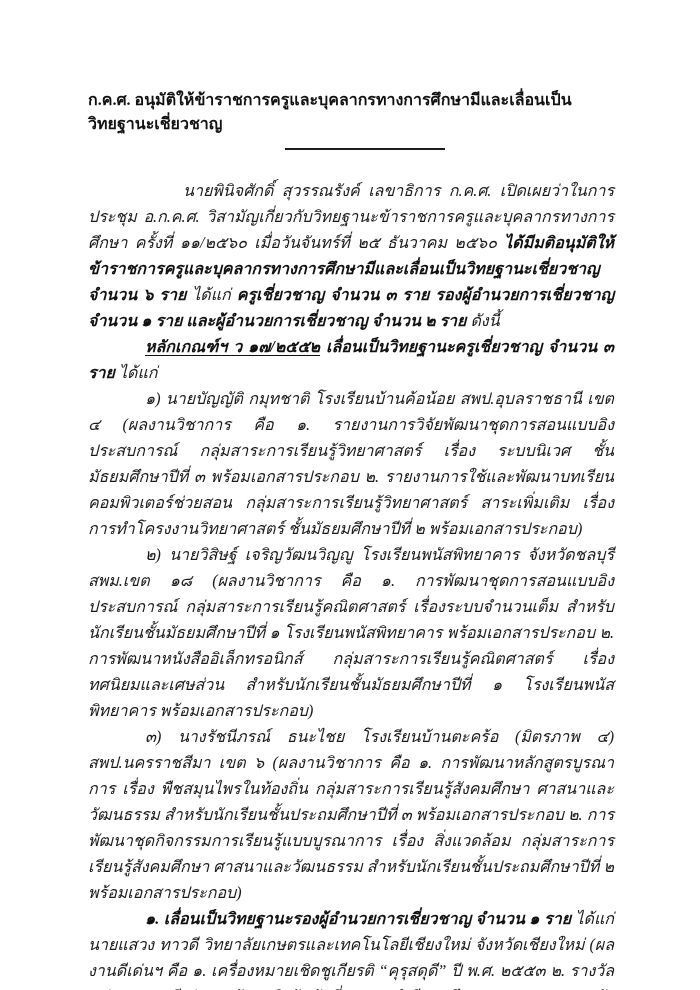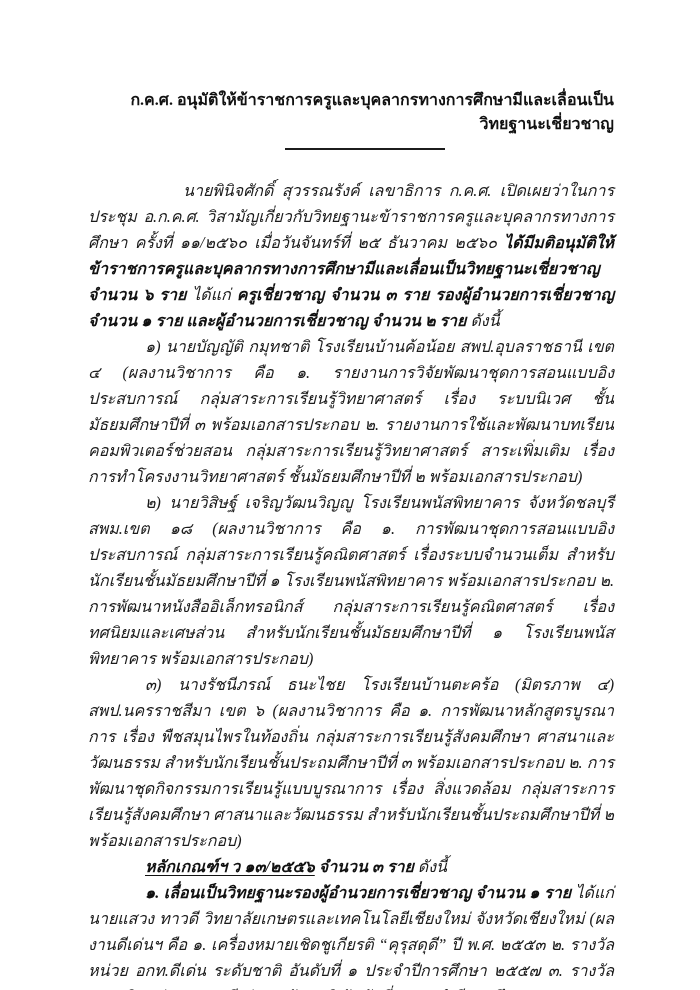--- a/index.html
+++ b/index.html
@@ -8,21 +8,21 @@
     font-family: "Liberation Serif", "DejaVu Serif", serif;
     color: #171717;
   }
   .page {
     box-sizing: border-box;
     width: 700px; height: 990px;
     padding: 88px 86px 0 88px;
     background: #ffffff;
   }
   .doc-title {
-    font-size: 16px; font-weight: bold; text-align: right;
+    font-size: 16px; font-weight: bold; text-align: left;
     line-height: 24px; margin: 0 0 12px 0; color: #111;
   }
   .title-rule {
     width: 160px; height: 0;
     border-top: 2px solid #1c1c1c;
     margin: 0 auto 0 auto;
     position: relative; left: 14px;
   }
   .body-text { margin-top: 28px; }
   p {
@@ -40,25 +40,25 @@
 <div class="page">
 
   <h1 class="doc-title">ก.ค.ศ. อนุมัติให้ข้าราชการครูและบุคลากรทางการศึกษามีและเลื่อนเป็นวิทยฐานะเชี่ยวชาญ</h1>
 
   <div class="title-rule"></div>
 
   <div class="body-text">
 
     <p class="intro"><span>นายพินิจศักดิ์ สุวรรณรังค์ เลขาธิการ ก.ค.ศ. เปิดเผยว่าในการประชุม อ.ก.ค.ศ. วิสามัญเกี่ยวกับวิทยฐานะข้าราชการครูและบุคลากรทางการศึกษา ครั้งที่ ๑๑/๒๕๖๐ เมื่อวันจันทร์ที่ ๒๕ ธันวาคม ๒๕๖๐ </span><span class="b">ได้มีมติอนุมัติให้ข้าราชการครูและบุคลากรทางการศึกษามีและเลื่อนเป็นวิทยฐานะเชี่ยวชาญ จำนวน ๖ ราย</span><span> ได้แก่ </span><span class="b">ครูเชี่ยวชาญ จำนวน ๓ ราย รองผู้อำนวยการเชี่ยวชาญ จำนวน ๑ ราย และผู้อำนวยการเชี่ยวชาญ จำนวน ๒ ราย</span><span> ดังนี้</span></p>
 
+    <p class="indent"><span class="bu">หลักเกณฑ์ฯ ว ๑๗/๒๕๕๒</span><span class="b"> เลื่อนเป็นวิทยฐานะครูเชี่ยวชาญ จำนวน ๓ ราย</span><span> ได้แก่</span></p>
 
     <p class="indent">๑) นายบัญญัติ กมุทชาติ โรงเรียนบ้านค้อน้อย สพป.อุบลราชธานี เขต ๔ (ผลงานวิชาการ คือ ๑. รายงานการวิจัยพัฒนาชุดการสอนแบบอิงประสบการณ์ กลุ่มสาระการเรียนรู้วิทยาศาสตร์ เรื่อง ระบบนิเวศ ชั้นมัธยมศึกษาปีที่ ๓ พร้อมเอกสารประกอบ ๒. รายงานการใช้และพัฒนาบทเรียนคอมพิวเตอร์ช่วยสอน กลุ่มสาระการเรียนรู้วิทยาศาสตร์ สาระเพิ่มเติม เรื่อง การทำโครงงานวิทยาศาสตร์ ชั้นมัธยมศึกษาปีที่ ๒ พร้อมเอกสารประกอบ)</p>
 
     <p class="indent">๒) นายวิสิษฐ์ เจริญวัฒนวิญญู โรงเรียนพนัสพิทยาคาร จังหวัดชลบุรี สพม.เขต ๑๘ (ผลงานวิชาการ คือ ๑. การพัฒนาชุดการสอนแบบอิงประสบการณ์ กลุ่มสาระการเรียนรู้คณิตศาสตร์ เรื่องระบบจำนวนเต็ม สำหรับนักเรียนชั้นมัธยมศึกษาปีที่ ๑ โรงเรียนพนัสพิทยาคาร พร้อมเอกสารประกอบ ๒. การพัฒนาหนังสืออิเล็กทรอนิกส์ กลุ่มสาระการเรียนรู้คณิตศาสตร์ เรื่อง ทศนิยมและเศษส่วน สำหรับนักเรียนชั้นมัธยมศึกษาปีที่ ๑ โรงเรียนพนัสพิทยาคาร พร้อมเอกสารประกอบ)</p>
 
     <p class="indent">๓) นางรัชนีภรณ์ ธนะไชย โรงเรียนบ้านตะคร้อ (มิตรภาพ ๔) สพป.นครราชสีมา เขต ๖ (ผลงานวิชาการ คือ ๑. การพัฒนาหลักสูตรบูรณาการ เรื่อง พืชสมุนไพรในท้องถิ่น กลุ่มสาระการเรียนรู้สังคมศึกษา ศาสนาและวัฒนธรรม สำหรับนักเรียนชั้นประถมศึกษาปีที่ ๓ พร้อมเอกสารประกอบ ๒. การพัฒนาชุดกิจกรรมการเรียนรู้แบบบูรณาการ เรื่อง สิ่งแวดล้อม กลุ่มสาระการเรียนรู้สังคมศึกษา ศาสนาและวัฒนธรรม สำหรับนักเรียนชั้นประถมศึกษาปีที่ ๒ พร้อมเอกสารประกอบ)</p>
 
-    <p class="indent"><span class="bu">หลักเกณฑ์ฯ ว ๑๓/๒๕๕๖</span><span class="b"> จำนวน ๓ ราย</span><span> ดังนี้</span></p>
 
     <p class="indent"><span class="b">๑. เลื่อนเป็นวิทยฐานะรองผู้อำนวยการเชี่ยวชาญ จำนวน ๑ ราย</span><span> ได้แก่ นายแสวง ทาวดี วิทยาลัยเกษตรและเทคโนโลยีเชียงใหม่ จังหวัดเชียงใหม่ (ผลงานดีเด่นฯ คือ ๑. เครื่องหมายเชิดชูเกียรติ “คุรุสดุดี” ปี พ.ศ. ๒๕๕๓ ๒. รางวัลหน่วย อกท.ดีเด่น ระดับชาติ อันดับที่ ๑ ประจำปีการศึกษา ๒๕๕๗ ๓. รางวัลชนะเลิศหน่วย อกท. ดีเด่น ระดับชาติ อันดับที่ ๑ ประจำปีการศึกษา ๒๕๕๘ การพัฒนางานตามข้อตกลง เรื่อง การบริหารโครงการพัฒนาศักยภาพความเป็นผู้นำของสมาชิกองค์การเกษตรกรในอนาคตแห่งประเทศไทยในพระราชูปถัมภ์สมเด็จพระเทพรัตนราชสุดาฯ สยามบรมราชกุมารีหน่วยเชียงใหม่)</span></p>
 
   </div>
 </div>
 
 </body></html>

